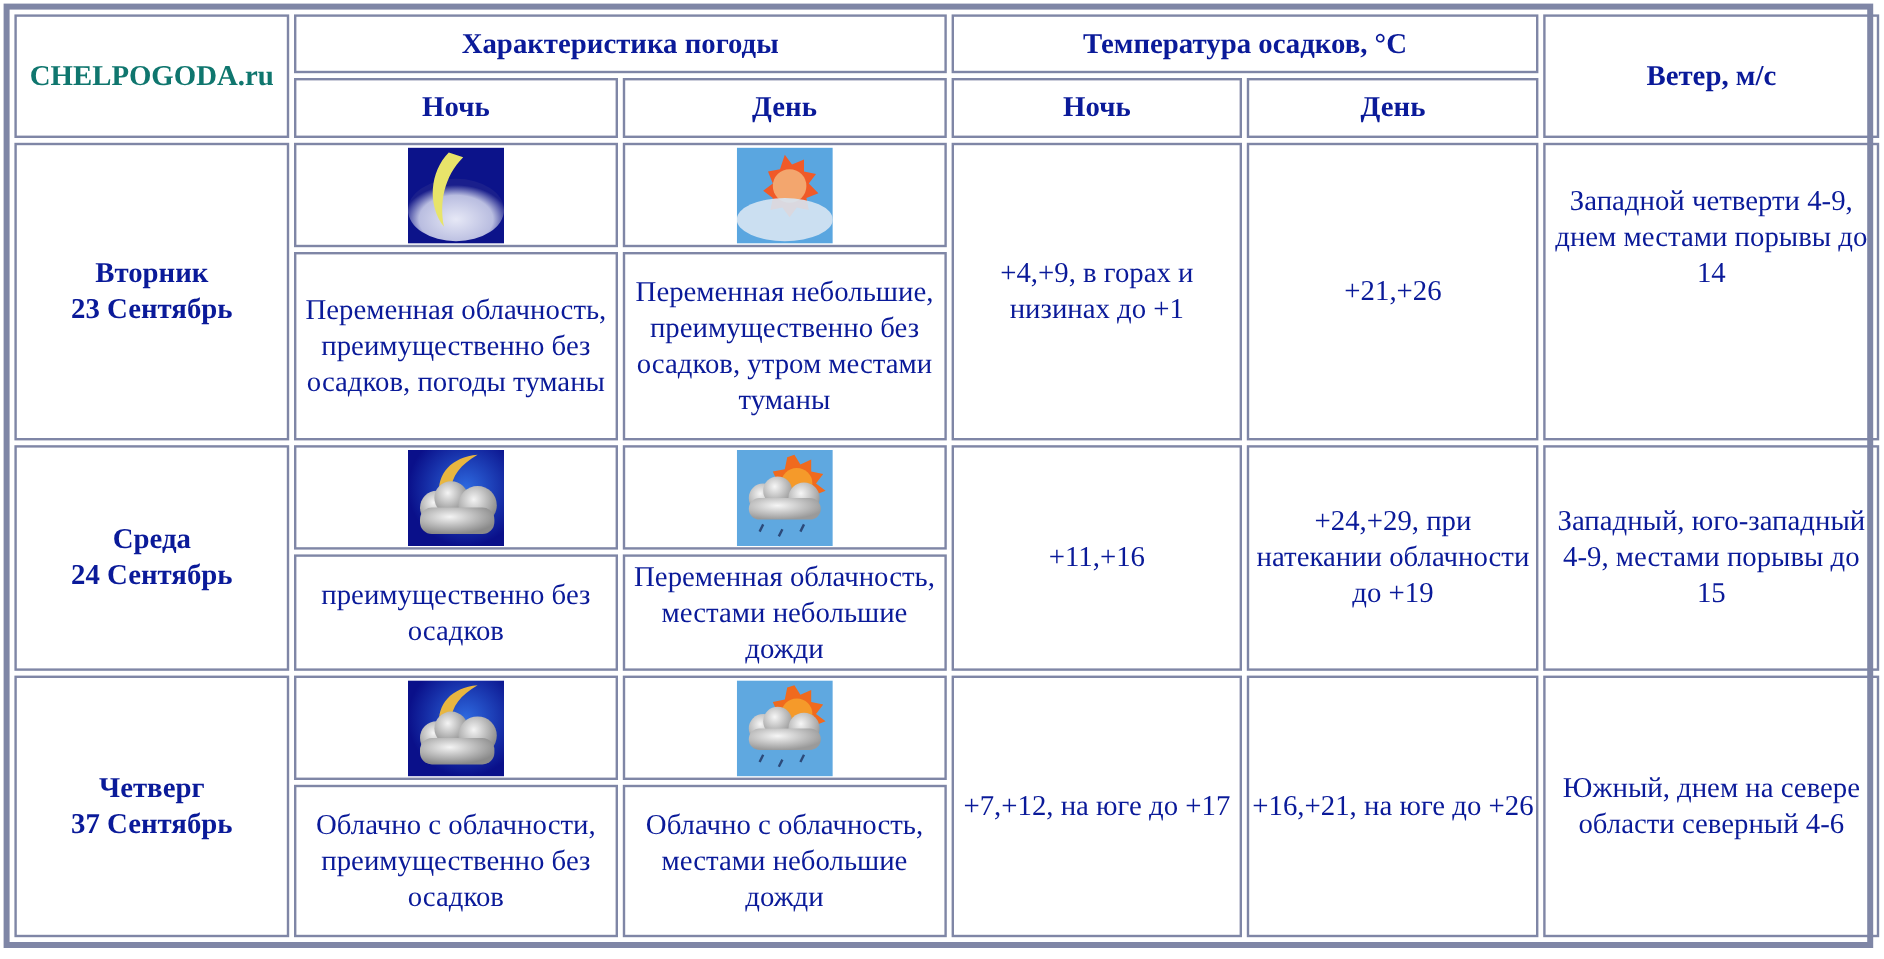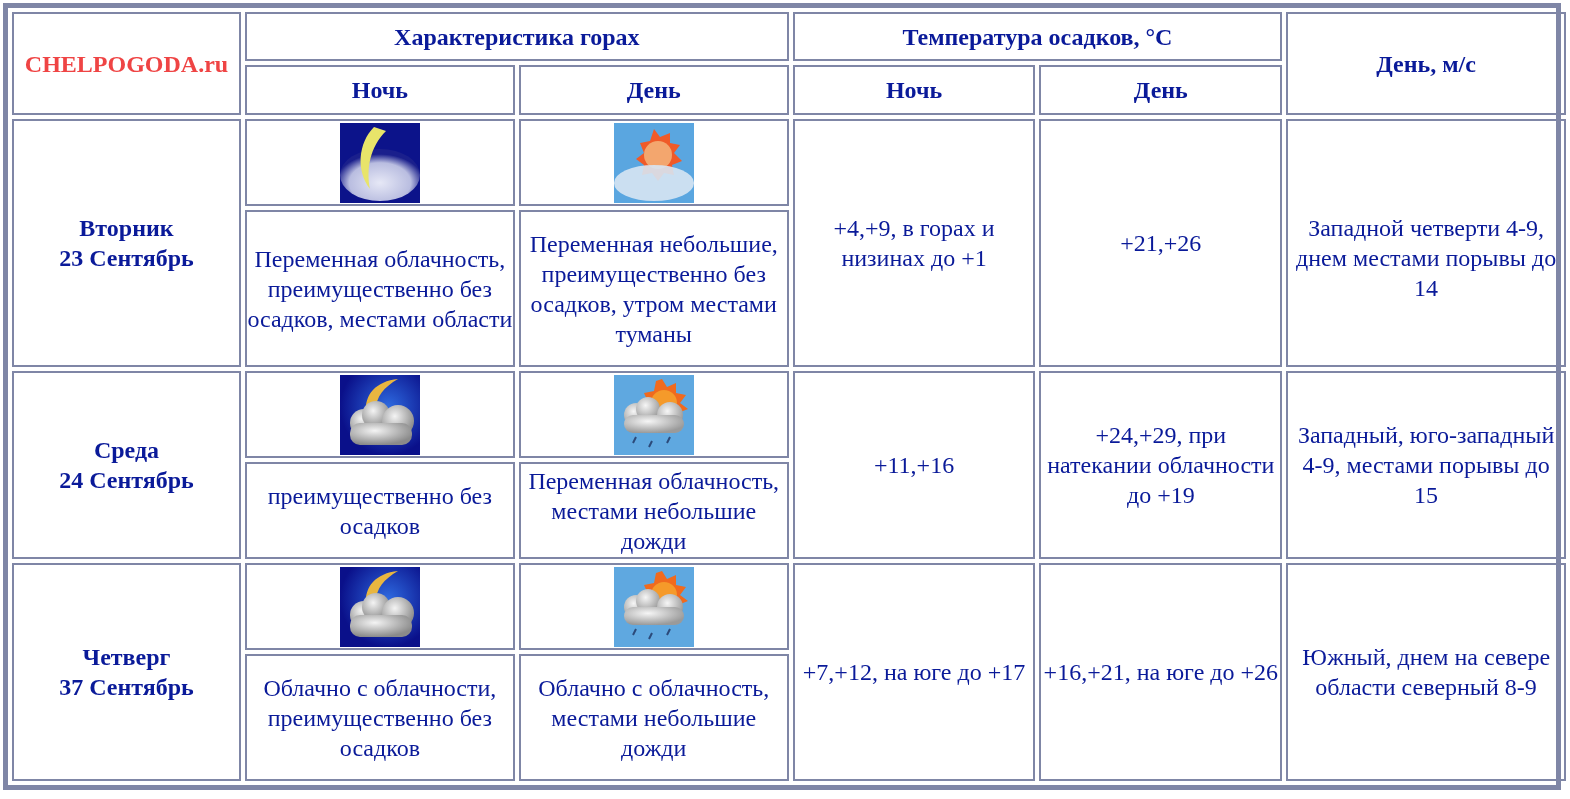--- a/index.html
+++ b/index.html
@@ -16,21 +16,21 @@
     font-family:"Liberation Serif", "DejaVu Serif", serif;
     color:#0a1a99;
   }
   table.forecast td {
     border:2px solid #7f86a6;
     text-align:center; vertical-align:middle;
     padding:0; box-sizing:border-box;
     font-size:24px; line-height:30px;
   }
   td.hdr { font-weight:bold; font-size:24px; }
-  td.brand { font-weight:bold; font-size:21px; color:#ef4444; }
+  td.brand { font-weight:bold; font-size:21px; color:#0f766e; }
   td.day { font-weight:bold; }
   td.text { padding:0 2px; }
   .icon { display:block; margin:0 auto; width:80px; height:80px; }
 </style>
 </head>
 <body>
 
 <div class="frame"></div>
 
 <table class="forecast">
@@ -38,23 +38,23 @@
     <col style="width:229px">
       <col style="width:270px">
       <col style="width:270px">
     <col style="width:243px">
       <col style="width:243px">
       <col style="width:280px">
   </colgroup>
   <tbody>
       <tr style="height:49px">
     <td class="brand" rowspan="2">CHELPOGODA.ru</td>
-    <td class="hdr" colspan="2">Характеристика горах</td>
+    <td class="hdr" colspan="2">Характеристика погоды</td>
     <td class="hdr" colspan="2">Температура осадков, °C</td>
-    <td class="hdr" rowspan="2">День, м/с</td>
+    <td class="hdr" rowspan="2">Ветер, м/с</td>
   </tr>
   <tr style="height:50px">
     <td class="hdr">Ночь</td>
     <td class="hdr">День</td>
     <td class="hdr">Ночь</td>
     <td class="hdr">День</td>
   </tr>
 
   <tr style="height:87px">
     <td class="day" rowspan="2">
@@ -78,24 +78,24 @@
     <td>
       <svg class="icon" viewBox="0 0 80 80">
         <rect width="80" height="80" fill="#5aa6e0"></rect>
         <polygon points="40,6 46,14 56,10 56,20 66,22 60,30 68,38 58,42 60,52 50,50 44,58 38,50 28,52 30,42 22,36 30,30 26,20 36,18" fill="#f05a28"></polygon>
         <circle cx="44" cy="32" r="14" fill="#f3a66e"></circle>
         <ellipse cx="40" cy="60" rx="40" ry="18" fill="#d7e6f3" opacity="0.9"></ellipse>
       </svg>
     </td>
     <td class="text" rowspan="2">+4,+9, в горах и низинах до +1</td>
     <td class="text" rowspan="2">+21,+26</td>
-    <td class="text" rowspan="2" style="vertical-align:top;padding-top:92px">Западной четверти 4-9, днем местами порывы до 14</td>
+    <td class="text" rowspan="2" style="vertical-align:top;padding-top:32px">Западной четверти 4-9, днем местами порывы до 14</td>
   </tr>
   <tr style="height:157px">
-    <td class="text">Переменная облачность, преимущественно без осадков, местами области</td>
+    <td class="text">Переменная облачность, преимущественно без осадков, погоды туманы</td>
     <td class="text">Переменная небольшие, преимущественно без осадков, утром местами туманы</td>
   </tr>
 
   <tr style="height:87px">
     <td class="day" rowspan="2">
       <span>Среда</span><br>
       <span>24 Сентябрь</span>
     </td>
     <td>
       <svg class="icon" viewBox="0 0 80 80">
@@ -182,20 +182,20 @@
         <circle cx="50" cy="28" r="13" fill="#f59a2a"></circle>
         <circle cx="22" cy="40" r="12" fill="url(#cl5)"></circle>
         <circle cx="34" cy="34" r="12" fill="url(#cl5)"></circle>
         <circle cx="56" cy="40" r="13" fill="url(#cl5)"></circle>
         <rect x="10" y="40" width="60" height="18" rx="9" fill="url(#cl5)"></rect>
         <path d="M22 62 l-3 6 M38 66 l-3 6 M56 62 l-3 6" stroke="#2c4a7a" stroke-width="2"></path>
       </svg>
     </td>
     <td class="text" rowspan="2">+7,+12, на юге до +17</td>
     <td class="text" rowspan="2">+16,+21, на юге до +26</td>
-    <td class="text" rowspan="2">Южный, днем на севере области северный 8-9</td>
+    <td class="text" rowspan="2">Южный, днем на севере области северный 4-6</td>
   </tr>
   <tr style="height:127px">
     <td class="text">Облачно с облачности, преимущественно без осадков</td>
     <td class="text">Облачно с облачность, местами небольшие дожди</td>
   </tr>
 </tbody>
   </table>
 
 </body></html>

